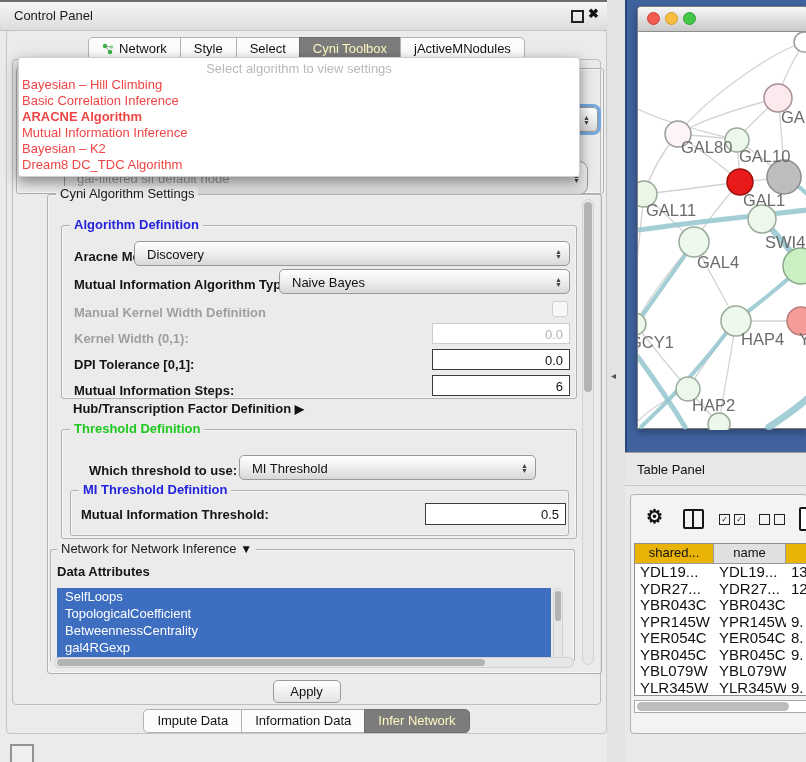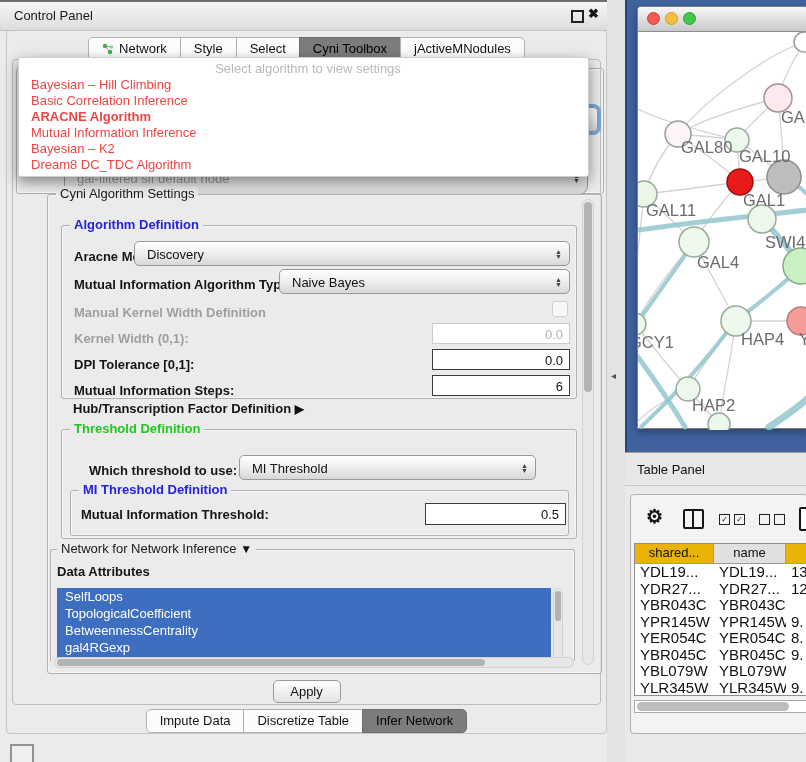--- a/index.html
+++ b/index.html
@@ -14,21 +14,21 @@
   .float-ic{position:absolute;left:571px;top:8px;width:9px;height:9px;border:2px solid #222;}
   .close-ic{position:absolute;left:588px;top:4px;font-size:13px;font-weight:bold;color:#111;}
   .cp-panel{position:absolute;left:6px;top:30px;width:601px;height:704px;
       background:#ebebeb;border:1px solid #c6c6c6;border-radius:4px;box-sizing:border-box;}
   
   .tabs-row{position:absolute;left:0;top:6px;width:100%;display:flex;justify-content:center;}
   .jtab{background:#fcfcfc;border:1px solid #b3b3b3;margin-left:-1px;padding:3px 13px 4px 13px;
       font-size:13px;color:#111;white-space:nowrap;display:flex;align-items:center;gap:5px;}
   .jtab:first-child{border-radius:5px 0 0 5px;margin-left:0;}
   .jtab:last-child{border-radius:0 5px 5px 0;}
-  .jtab.sel{background:#7c7c7c;color:#000000;border-color:#6e6e6e;}
+  .jtab.sel{background:#7c7c7c;color:#fef9c3;border-color:#6e6e6e;}
   .tab-frame{position:absolute;left:5px;top:28px;width:589px;height:646px;
       border:1px solid #bdbdbd;border-radius:4px;background:#ebebeb;box-sizing:border-box;}
   
   .grp{position:absolute;border:1px solid #b1b1b1;border-radius:3px;
       box-shadow:inset 0 0 0 1px rgba(255,255,255,.5);}
   .gtitle{position:absolute;top:-9px;left:8px;background:#ebebeb;padding:0 4px;font-size:13px;
       color:#1a1a1a;white-space:nowrap;}
   .gtitle.blue{color:#2323dd;font-weight:bold;}
   .gtitle.green{color:#1dc91d;font-weight:bold;}
   .lbl{position:absolute;font-size:13px;color:#151515;white-space:nowrap;}
@@ -48,21 +48,21 @@
   .tfield.dis span{color:#b2b2b2;}
   .chk{position:absolute;width:14px;height:14px;border:1px solid #cdcdcd;border-radius:3px;background:#f7f7f7;}
   .tri{font-size:12px;color:#111;}
   
   .vscroll{position:absolute;width:12px;background:#e7e7e7;border:1px solid #d2d2d2;border-radius:6px;box-sizing:border-box;}
   .vthumb{position:absolute;left:1px;right:1px;border-radius:5px;background:#b3b3b3;}
   .hscroll{position:absolute;height:11px;background:#e7e7e7;border:1px solid #d2d2d2;border-radius:6px;box-sizing:border-box;}
   .hthumb{position:absolute;top:1px;bottom:1px;border-radius:5px;background:#b3b3b3;}
   
   .popup{position:absolute;left:18px;top:57px;width:560px;background:#ffffff;border:1px solid #cfcfcf;
-      border-radius:3px;box-shadow:0 5px 14px rgba(0,0,0,.45);z-index:60;padding:2px 0 3px 9px;}
+      border-radius:3px;box-shadow:0 5px 14px rgba(0,0,0,.45);z-index:60;padding:2px 0 3px 0;}
   .popup-head{text-align:center;color:#b9b9b9;font-size:13px;line-height:17px;}
   .popup-item{padding-left:3px;font-size:13px;line-height:16px;color:#ef4444;}
   .popup-item.sel{font-weight:bold;}
   
   .attr-list{position:absolute;background:#3e6ec0;overflow:hidden;}
   .attr-item{color:#fff;font-size:13px;line-height:17px;padding-left:8px;white-space:nowrap;}
   
   .apply-btn{position:absolute;top:620px;left:50%;margin-left:-34px;width:68px;height:23px;
       background:linear-gradient(#ffffff,#e2e2e2);border:1px solid #9a9a9a;border-radius:5px;
       font-family:"Liberation Sans",sans-serif;font-size:13px;color:#111;}
@@ -246,21 +246,21 @@
           <div class="hscroll" style="left:6px;top:462px;width:520px;">
             <div class="hthumb" style="left:2px;width:428px;"></div>
           </div>
         </div>
 
         <button class="apply-btn">Apply</button>
       </div>
 
       <div class="bottom-tabs" id="bottomTabs">
           <div class="jtab">Impute Data</div>
-          <div class="jtab">Discretize Table</div>
+          <div class="jtab">Information Data</div>
           <div class="jtab sel">Infer Network</div>
         </div>
     </div>
 
     <div class="popup" id="algoPopup">
       <div class="popup-head">Select algorithm to view settings</div>
     <div class="popup-item">Bayesian – Hill Climbing</div>
         <div class="popup-item">Basic Correlation Inference</div>
         <div class="popup-item sel">ARACNE Algorithm</div>
         <div class="popup-item">Mutual Information Inference</div>

